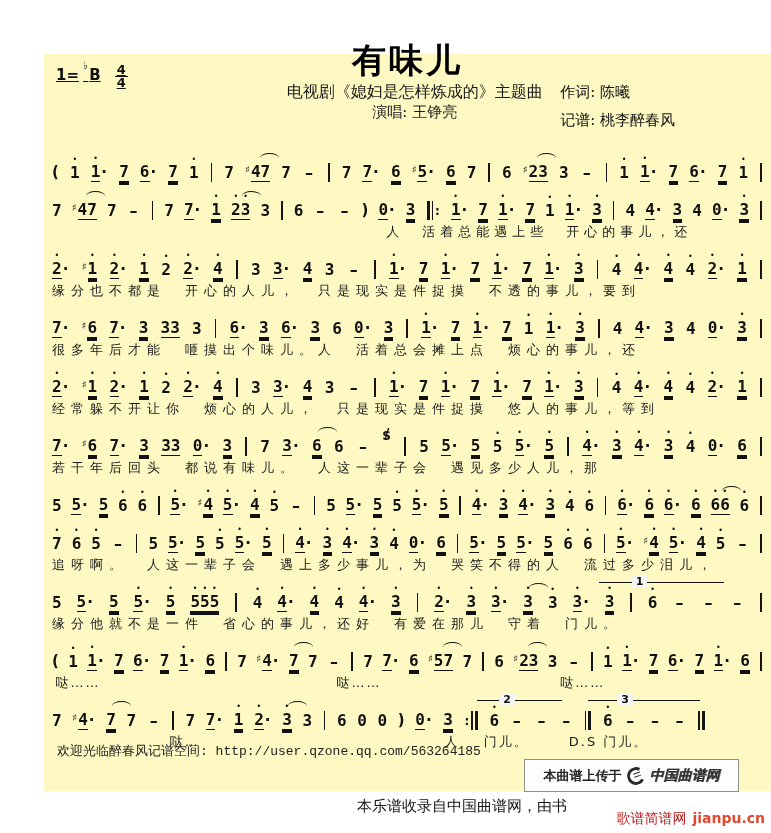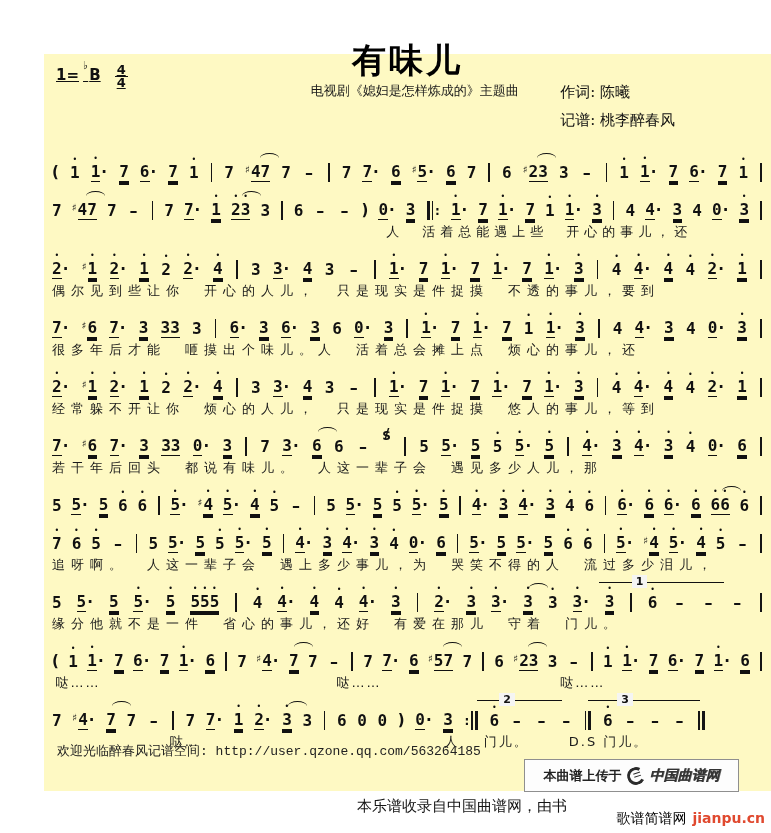--- a/index.html
+++ b/index.html
@@ -9,21 +9,21 @@
   .title{position:absolute;top:-16px;left:0;width:100%;text-align:center;
          font-size:34px;font-weight:bold;letter-spacing:3px;color:#000;}
   .hdr{position:relative;height:102px;}
   .hdr-key{position:absolute;left:12px;top:10px;font-size:15px;font-weight:bold;display:flex;align-items:flex-start;text-decoration:underline;}
   .flat{font-size:11px;position:relative;top:-5px;margin:0 1px 0 4px;}
   .tsig{display:inline-flex;flex-direction:column;align-items:center;font-size:13px;font-weight:bold;
         line-height:12px;margin-left:14px;}
   .tsig .tnum{border-bottom:1px solid #111;padding:0 2px;}
   .hdr-center{position:absolute;left:29%;top:28px;width:44%;text-align:center;
               font-family:"DejaVu Serif",serif;color:#1a1a1a;}
-  .hdr-sub{font-size:13px;}
+  .hdr-sub{font-size:16px;}
   .hdr-perf{font-size:15px;}
   .hdr-right{position:absolute;left:71%;top:24px;font-family:"DejaVu Serif",serif;
              font-size:15px;line-height:28px;color:#111;white-space:nowrap;}
   #music{padding:0 8px;}
   .m-line{position:relative;margin-bottom:12px;}
   .notes{display:flex;justify-content:space-between;align-items:flex-end;}
   .tok{display:inline-flex;align-items:flex-end;position:relative;}
   .tokwrap{display:inline-flex;align-items:flex-end;}
   .num{display:inline-flex;}
   .num.u1{border-bottom:1.6px solid #111;}
@@ -55,38 +55,39 @@
               border:1px solid #8f8f8f;display:flex;align-items:center;justify-content:center;gap:5px;}
   .upload-text{font-size:13px;font-weight:bold;color:#222;}
   .logo-c{width:12px;height:12px;border-radius:50%;border:3px solid #2b2b2b;border-right-color:transparent;
           position:relative;transform:rotate(-18deg);flex:0 0 auto;}
   .logo-c::after{content:"";position:absolute;left:4px;top:2.5px;width:7px;height:1.6px;background:#2b2b2b;
                  box-shadow:0 3.2px 0 #2b2b2b;}
   .logo-text{font-size:14px;font-weight:bold;font-style:italic;color:#333;text-shadow:0.7px 0 0 #666;}
   .bottom-note{position:absolute;left:357px;top:797px;width:218px;overflow:hidden;white-space:nowrap;
                font-size:15px;color:#151515;}
   .brand{position:absolute;right:6px;top:810px;font-size:14px;white-space:nowrap;}
-  .brand .site{color:#000000;margin-right:6px;margin-top:24px;}
+  .brand .site{color:#b91c1c;margin-right:6px;margin-top:24px;}
   .brand .domain{font-weight:bold;margin-top:16px;}
 </style>
 </head>
 <body>
 
 <div class="sheet">
   <div class="title">有味儿</div>
   <div class="hdr">
     <div class="hdr-key">
       <span><span>1=</span><sup class="flat">♭</sup><span>B</span></span>
       <span class="tsig">
         <span class="tnum">4</span>
         <span>4</span>
       </span>
     </div>
     <div class="hdr-center">
       <div class="hdr-sub">电视剧《媳妇是怎样炼成的》主题曲</div>
+      <div class="hdr-perf">演唱: 王铮亮</div>
     </div>
     <div class="hdr-right">
       <div>作词: 陈曦</div>
       <div>记谱: 桃李醉春风</div>
     </div>
   </div>
   <div id="music">
       <div class="m-line">
         <div class="notes">
           <span class="paren">(</span>
@@ -776,21 +777,21 @@
               <span class="dg">
                 <span class="od">•</span>
                 <span class="dv">1</span>
               </span>
             </span>
           </span>
           <span class="tokwrap">
             <span class="bar"></span>
           </span>
         </div>
-        <div class="lyrics">偶尔见到些让你　开心的人儿，　只是现实是件捉摸　不透的事儿，要到</div>
+        <div class="lyrics">缘分也不都是　开心的人儿，　只是现实是件捉摸　不透的事儿，要到</div>
       </div>
       <div class="m-line">
         <div class="notes">
           <span class="tok">
             <span class="num u1">
               <span class="dg">
                 <span class="od">&nbsp;</span>
                 <span class="dv">7</span>
               </span>
             </span>

